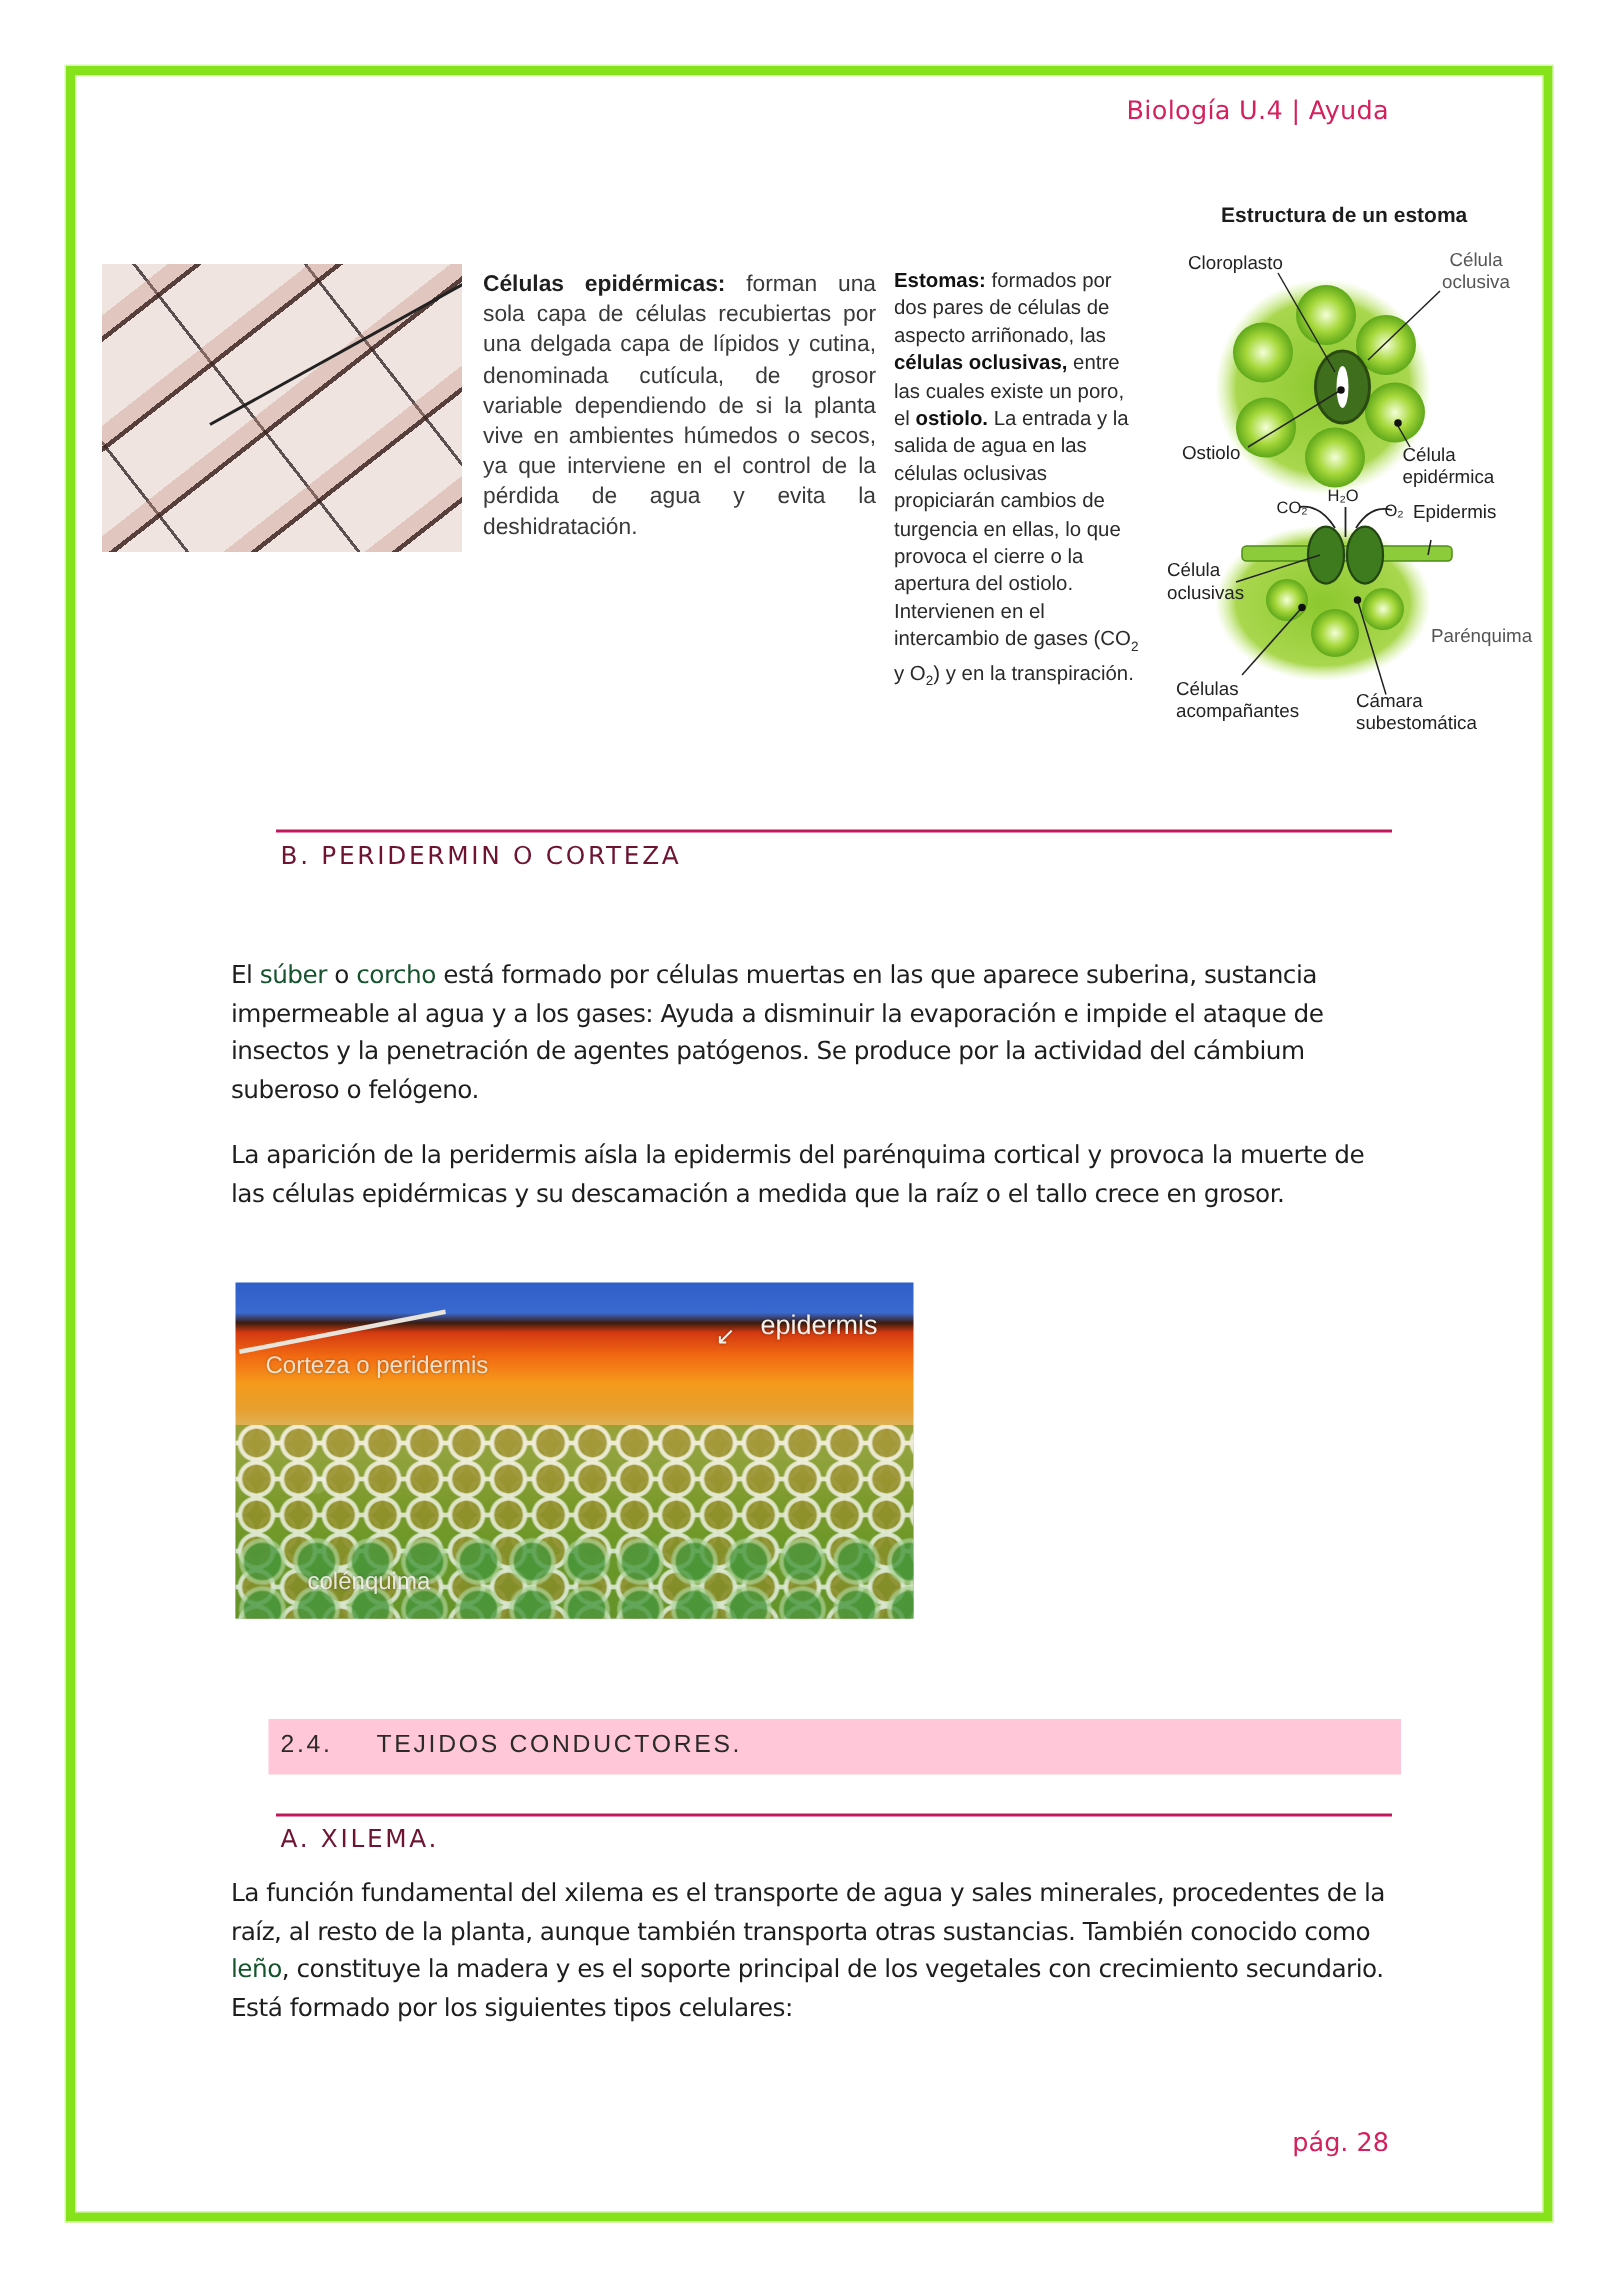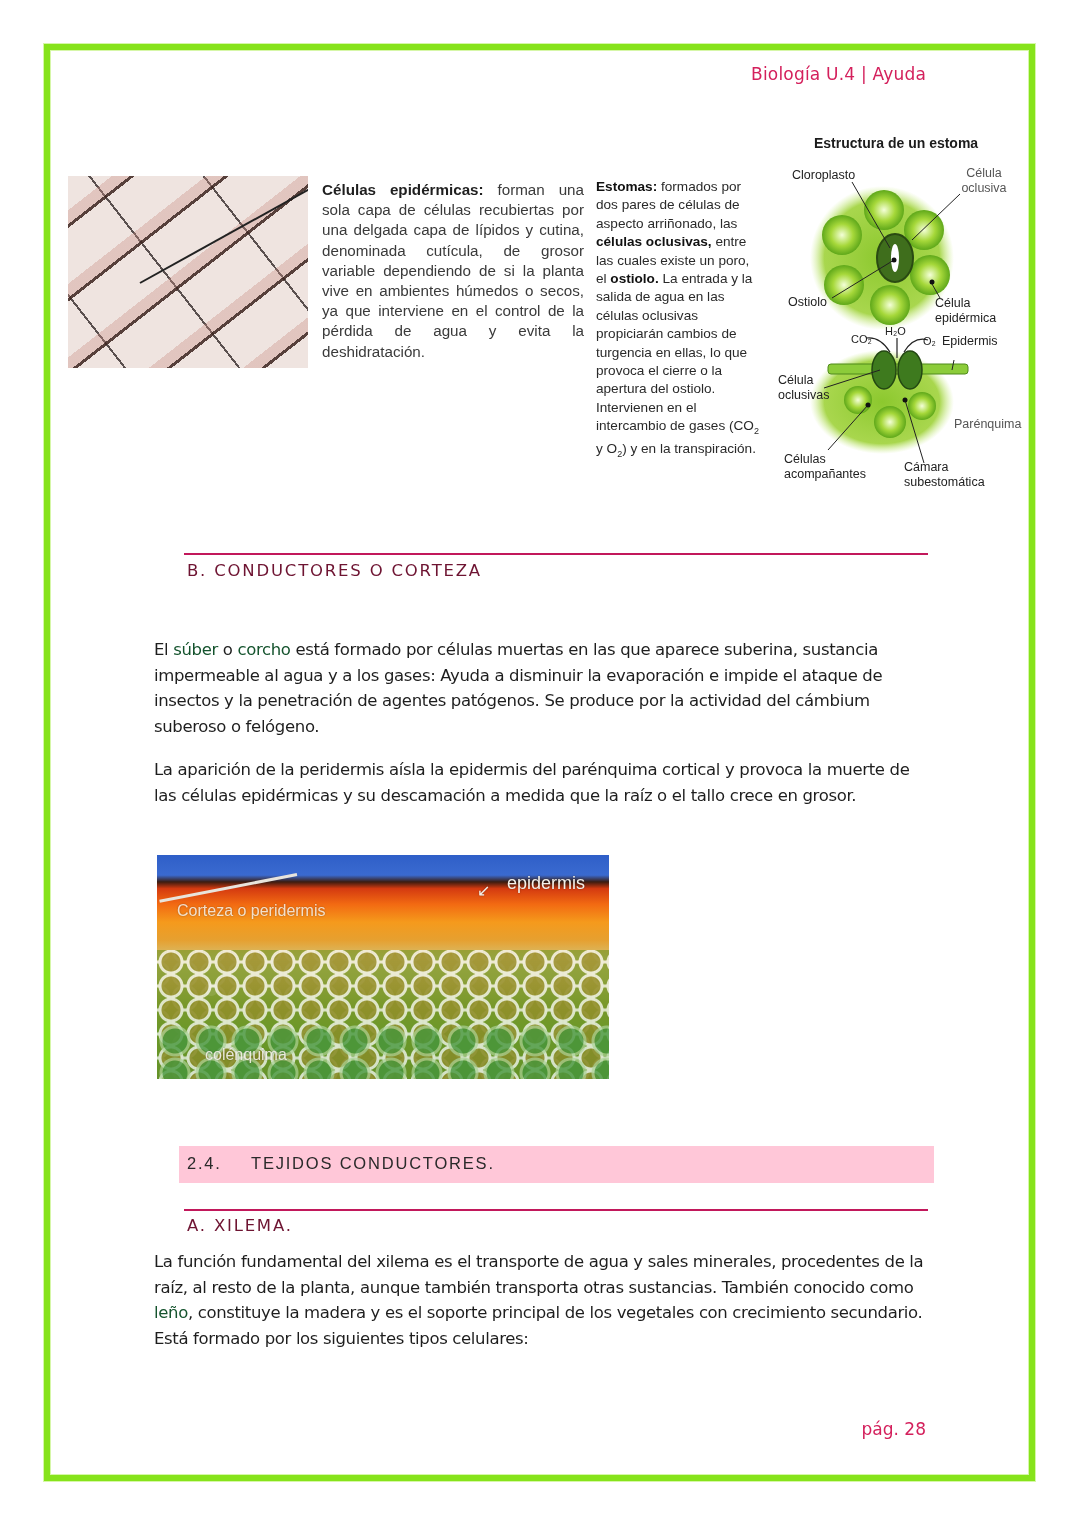--- a/index.html
+++ b/index.html
@@ -181,21 +181,21 @@
   <div class="lbl" style="left:113px;top:194px;font-size:11px;">H₂O</div>
   <div class="lbl" style="left:151px;top:204px;font-size:11px;">O₂</div>
   <div class="lbl" style="left:170px;top:204px;">Epidermis</div>
   <div class="lbl" style="left:6px;top:243px;width:60px;">Célula oclusivas</div>
   <div class="lbl grey" style="left:162px;top:287px;margin-left:20px;">Parénquima</div>
   <div class="lbl" style="left:12px;top:322px;width:100px;">Células acompañantes</div>
   <div class="lbl" style="left:132px;top:330px;width:100px;">Cámara subestomática</div>
 </div>
 
 <div class="rule" style="left:184px;top:553px;width:744px;"></div>
-<h3 class="subhead" style="left:187px;top:561px;">B.  CONDUCTORES O CORTEZA</h3>
+<h3 class="subhead" style="left:187px;top:561px;">B.  PERIDERMIN O CORTEZA</h3>
 
 <p class="body-p" style="top:637px;"><span>El </span><span class="kw">súber</span><span> o </span><span class="kw">corcho</span><span> está formado por células muertas en las que aparece suberina, sustancia impermeable al agua y a los gases: Ayuda a disminuir la evaporación e impide el ataque de insectos y la penetración de agentes patógenos. Se produce por la actividad del cámbium suberoso o felógeno.</span></p>
 
 <p class="body-p" style="top:757px;">La aparición de la peridermis aísla la epidermis del parénquima cortical y provoca la muerte de las células epidérmicas y su descamación a medida que la raíz o el tallo crece en grosor.</p>
 
 <div class="peri-photo">
   <div class="cells"></div>
   <div class="cells2"></div>
   <div class="bark-strip"></div>
   <span class="plbl" style="left:350px;top:18px;font-size:18px;">epidermis</span>

